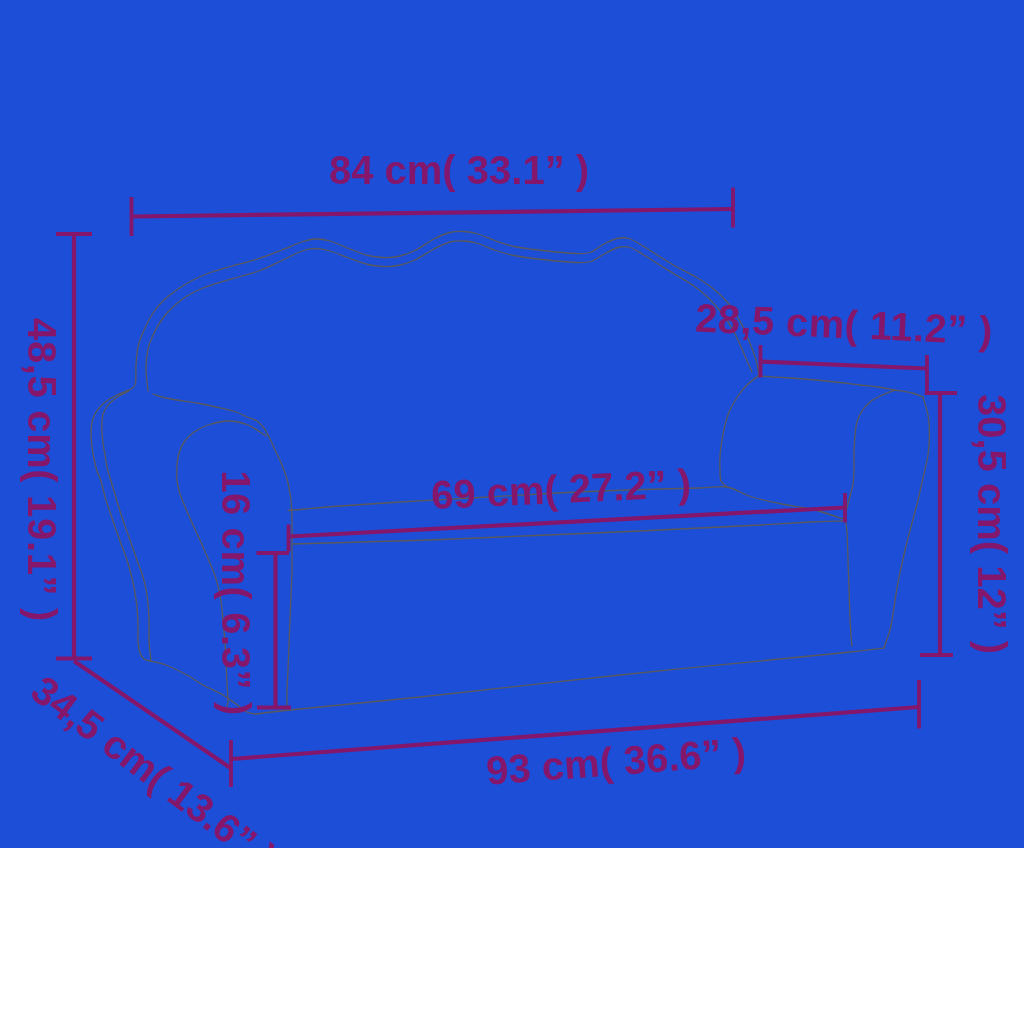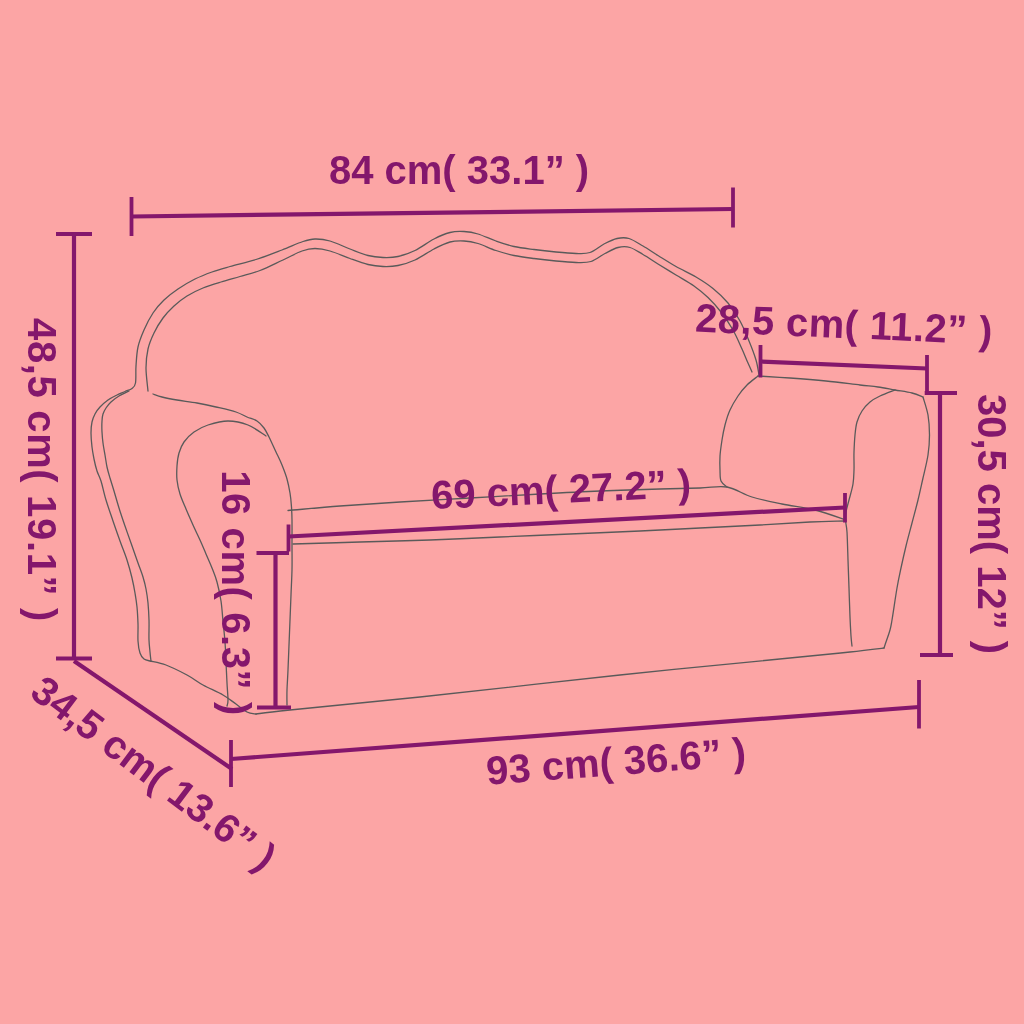--- a/index.html
+++ b/index.html
@@ -1,16 +1,16 @@
 <!DOCTYPE html>
 <html><head>
 <meta charset="utf-8">
 <style>
 html,body{margin:0;padding:0;background:#ffffff;}
-#stage{position:relative;width:1024px;height:1024px;background:#fca5a5;overflow:hidden;}
+#stage{position:relative;width:1024px;height:848px;background:#1d4ed8;overflow:hidden;}
 </style>
 </head>
 <body>
 
 <div id="stage">
 <svg width="1024" height="1024" viewBox="0 0 1024 1024">
 
 <g fill="none" stroke="#5a5a5a" stroke-width="1.3" stroke-linecap="round">
 
 <path d="M 150,661 C 149.0,660.7 145.7,660.3 144.0,659.0 C 142.3,657.7 141.0,656.0 140.0,653.0 C 139.0,650.0 138.3,645.8 138.0,641.0 C 137.7,636.2 138.2,629.7 138.0,624.0 C 137.8,618.3 137.5,612.2 137.0,607.0 C 136.5,601.8 135.8,597.8 135.0,593.0 C 134.2,588.2 133.3,583.5 132.0,578.0 C 130.7,572.5 129.0,566.2 127.0,560.0 C 125.0,553.8 122.3,547.5 120.0,541.0 C 117.7,534.5 115.3,527.8 113.0,521.0 C 110.7,514.2 108.0,506.7 106.0,500.0 C 104.0,493.3 102.5,485.8 101.0,481.0 C 99.5,476.2 98.2,474.7 97.0,471.0 C 95.8,467.3 94.8,463.0 94.0,459.0 C 93.2,455.0 92.5,451.3 92.0,447.0 C 91.5,442.7 91.0,437.2 91.0,433.0 C 91.0,428.8 91.3,425.2 92.0,422.0 C 92.7,418.8 93.7,416.5 95.0,414.0 C 96.3,411.5 97.8,409.3 100.0,407.0 C 102.2,404.7 105.2,402.0 108.0,400.0 C 110.8,398.0 114.2,396.4 117.0,395.0 C 119.8,393.6 122.5,392.6 125.0,391.5 C 127.5,390.4 130.2,389.9 132.0,388.5 C 133.8,387.1 134.8,386.8 135.5,383.0 C 136.2,379.2 135.6,372.0 136.0,366.0 C 136.4,360.0 136.7,353.0 138.0,347.0 C 139.3,341.0 141.5,335.7 144.0,330.0 C 146.5,324.3 149.7,318.0 153.0,313.0 C 156.3,308.0 159.8,304.0 164.0,300.0 C 168.2,296.0 172.8,292.5 178.0,289.0 C 183.2,285.5 189.3,281.8 195.0,279.0 C 200.7,276.2 206.2,274.1 212.0,272.0 C 217.8,269.9 222.7,268.6 230.0,266.5 C 237.3,264.4 247.3,262.2 256.0,259.5 C 264.7,256.8 274.2,253.0 282.0,250.0 C 289.8,247.0 297.5,243.3 303.0,241.5 C 308.5,239.7 310.5,239.1 315.0,239.0 C 319.5,238.9 324.2,239.3 330.0,241.0 C 335.8,242.7 343.7,246.6 350.0,249.0 C 356.3,251.4 362.5,254.1 368.0,255.5 C 373.5,256.9 378.0,257.3 383.0,257.5 C 388.0,257.7 392.7,257.7 398.0,256.5 C 403.3,255.3 409.0,253.4 415.0,250.5 C 421.0,247.6 428.2,242.0 434.0,239.0 C 439.8,236.0 445.0,233.8 450.0,232.5 C 455.0,231.2 459.3,231.2 464.0,231.5 C 468.7,231.8 472.7,232.4 478.0,234.0 C 483.3,235.6 490.0,238.9 496.0,241.0 C 502.0,243.1 507.7,245.1 514.0,246.5 C 520.3,247.9 527.0,248.6 534.0,249.5 C 541.0,250.4 549.0,251.3 556.0,252.0 C 563.0,252.7 570.3,253.4 576.0,253.5 C 581.7,253.6 585.3,254.1 590.0,252.5 C 594.7,250.9 599.5,246.3 604.0,244.0 C 608.5,241.7 612.8,239.4 617.0,238.5 C 621.2,237.6 624.7,237.2 629.0,238.5 C 633.3,239.8 638.2,243.2 643.0,246.0 C 647.8,248.8 652.5,252.1 658.0,255.5 C 663.5,258.9 669.7,262.9 676.0,266.5 C 682.3,270.1 689.8,273.3 696.0,277.0 C 702.2,280.7 707.7,284.2 713.0,288.5 C 718.3,292.8 723.5,297.6 728.0,303.0 C 732.5,308.4 736.5,314.7 740.0,321.0 C 743.5,327.3 746.3,334.5 749.0,341.0 C 751.7,347.5 754.3,354.3 756.0,360.0 C 757.7,365.7 758.5,372.5 759.0,375.0 "></path>

